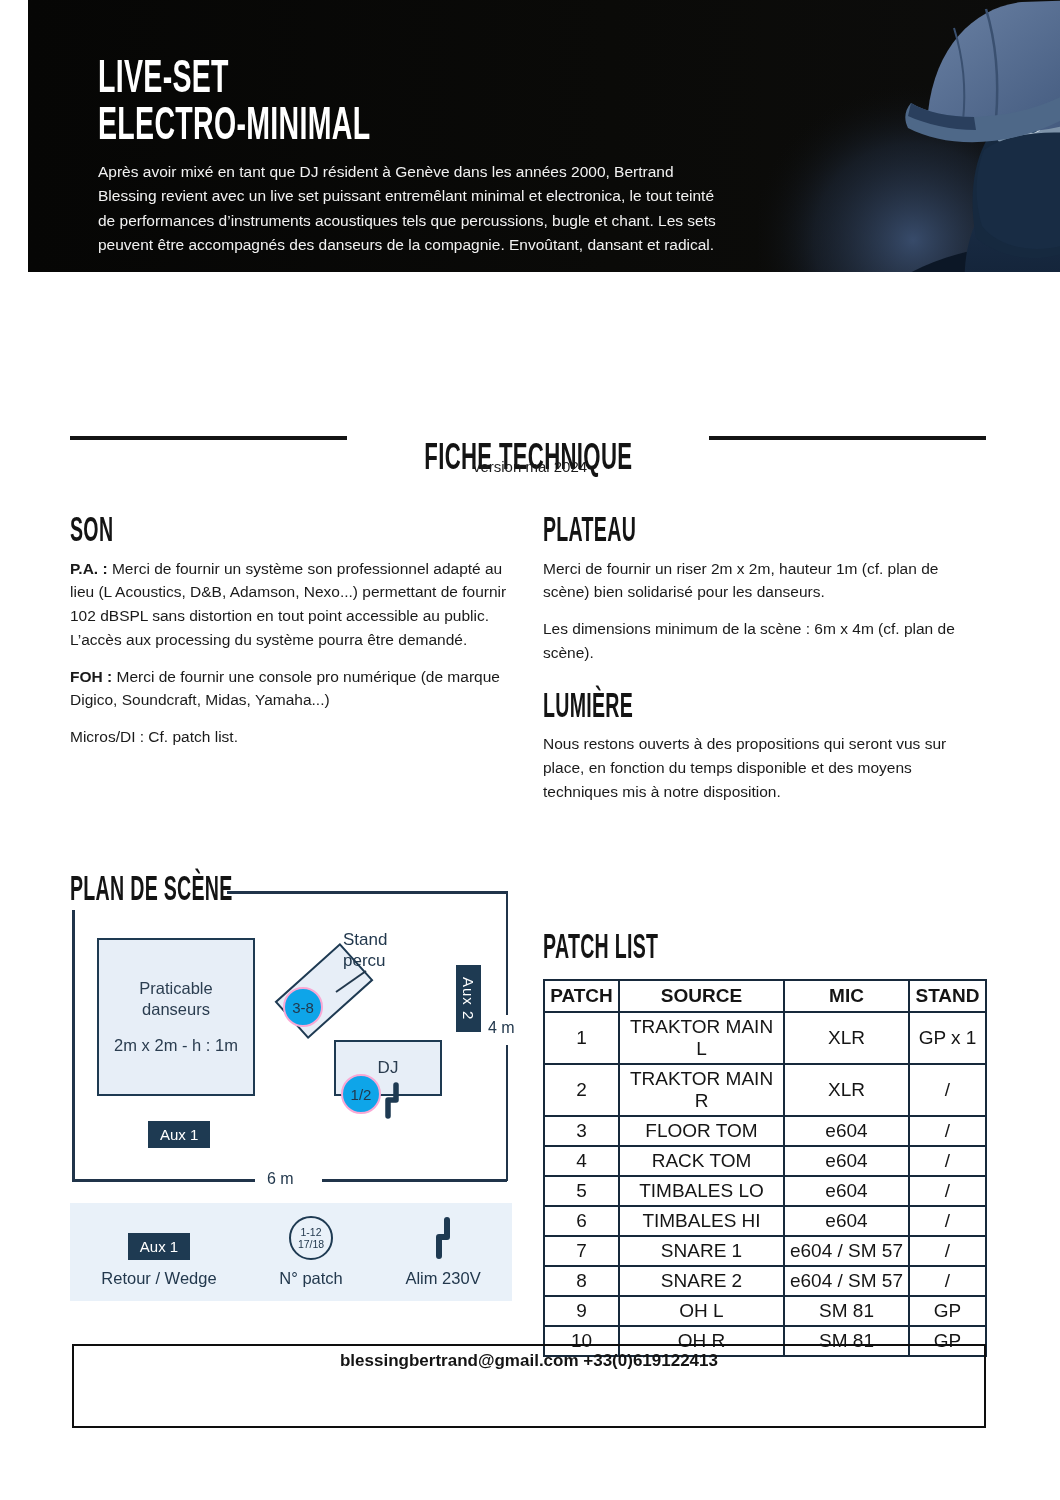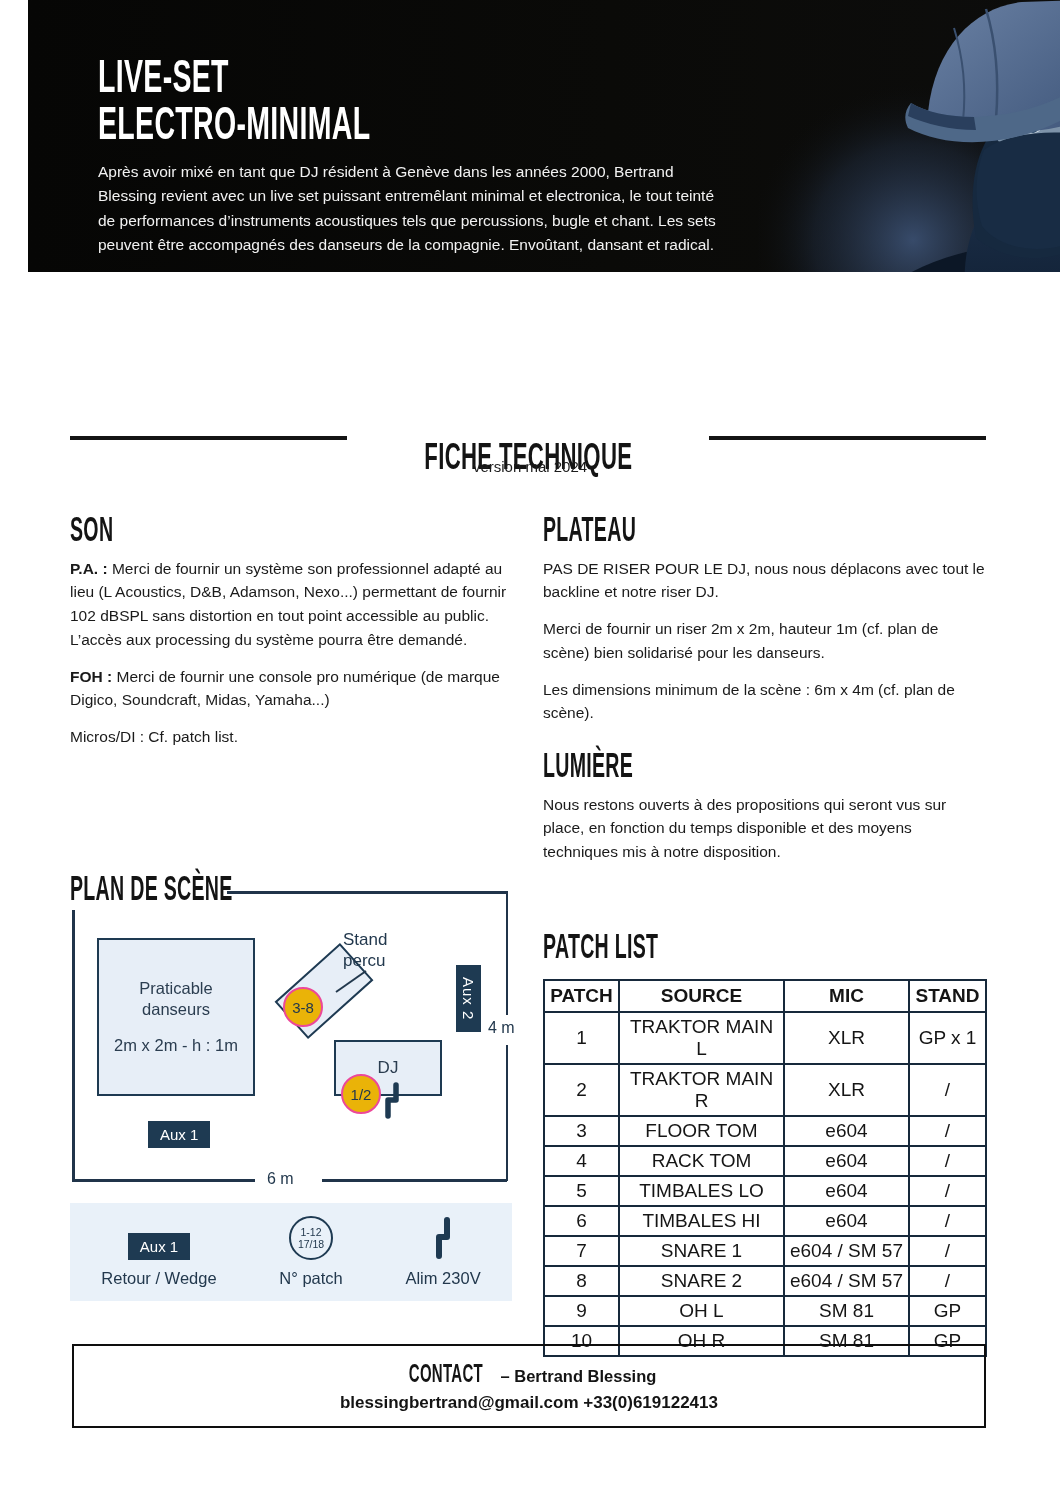--- a/index.html
+++ b/index.html
@@ -39,21 +39,21 @@
   .pline{position:absolute;background:#20344a;}
   .plabel{position:absolute;font-size:16px;color:#22384d;}
   .pbox{position:absolute;background:#e7eef7;border:2px solid #1e3a52;box-sizing:border-box;}
   .prat{left:27px;top:64px;width:158px;height:158px;display:flex;flex-direction:column;
     align-items:center;justify-content:center;text-align:center;color:#2b3d50;font-size:16.5px;line-height:1.3;}
   .prat .dims{margin-top:14px;}
   .badge{position:absolute;background:#1e3a52;color:#fff;font-size:15px;line-height:1;
     padding:6px 12px;text-align:center;}
   .badge-aux2{left:386px;top:91px;padding:12px 5px;writing-mode:vertical-rl;text-orientation:mixed;letter-spacing:1px;}
   .stand-rect{left:210px;top:92px;width:88px;height:50px;transform:rotate(-42deg);}
-  .pcircle{position:absolute;background:#eab308;border:2px solid #ec4899;border-radius:50%;
+  .pcircle{position:absolute;background:#0ea5e9;border:2px solid #f9a8d4;border-radius:50%;
     box-sizing:border-box;display:flex;align-items:center;justify-content:center;
     color:#22384d;font-size:15px;}
   .c38{left:213px;top:113px;width:40px;height:40px;}
   .c12{left:271px;top:200px;width:40px;height:40px;}
   .dj-rect{left:264px;top:166px;width:108px;height:56px;display:flex;align-items:center;justify-content:center;
     color:#2b3d50;font-size:17px;}
   .stand-label{left:273px;top:55px;line-height:1.25;font-size:17px;}
   .plan-svg{position:absolute;left:0;top:0;width:452px;height:436px;pointer-events:none;}
   
   .legend{position:absolute;left:70px;top:1203px;width:442px;height:98px;background:#e9f1f9;
@@ -148,21 +148,20 @@
 
   <section class="col col-left">
     <h3 class="sec-h"><span class="cond">SON</span></h3>
     <p><strong>P.A. :</strong> <span>Merci de fournir un système son professionnel adapté au lieu (L Acoustics, D&amp;B, Adamson, Nexo...) permettant de fournir 102 dBSPL sans distortion en tout point accessible au public. L’accès aux processing du système pourra être demandé.</span></p>
     <p><strong>FOH :</strong> <span>Merci de fournir une console pro numérique (de marque Digico, Soundcraft, Midas, Yamaha...)</span></p>
     <p>Micros/DI : Cf. patch list.</p>
   </section>
 
   <section class="col col-right">
     <h3 class="sec-h"><span class="cond">PLATEAU</span></h3>
-    <p>PAS DE RISER POUR LE DJ, nous nous déplacons avec tout le backline et notre riser DJ.</p>
     <p>Merci de fournir un riser 2m x 2m, hauteur 1m (cf. plan de scène) bien solidarisé pour les danseurs.</p>
     <p>Les dimensions minimum de la scène : 6m x 4m (cf. plan de scène).</p>
     <h3 class="sec-h space-top"><span class="cond">LUMIÈRE</span></h3>
     <p>Nous restons ouverts à des propositions qui seront vus sur place, en fonction du temps disponible et des moyens techniques mis à notre disposition.</p>
   </section>
 
   <section class="plan">
     <h3 class="plan-h"><span class="cond">PLAN DE SCÈNE</span></h3>
 
     <div class="pline" style="left:157px;top:17px;width:281px;height:2.5px;"></div>
@@ -294,20 +293,16 @@
             <td>10</td>
             <td>OH R</td>
             <td>SM 81</td>
             <td>GP</td>
           </tr>
         </tbody>
     </table>
   </section>
 
   <footer class="contact">
-    <div class="contact-line1">
-      <span class="cond-c">CONTACT</span>
-      <span class="contact-name">– Bertrand Blessing</span>
-    </div>
     <div class="contact-details">blessingbertrand@gmail.com +33(0)619122413</div>
   </footer>
 
 </div>
 
 </body></html>

